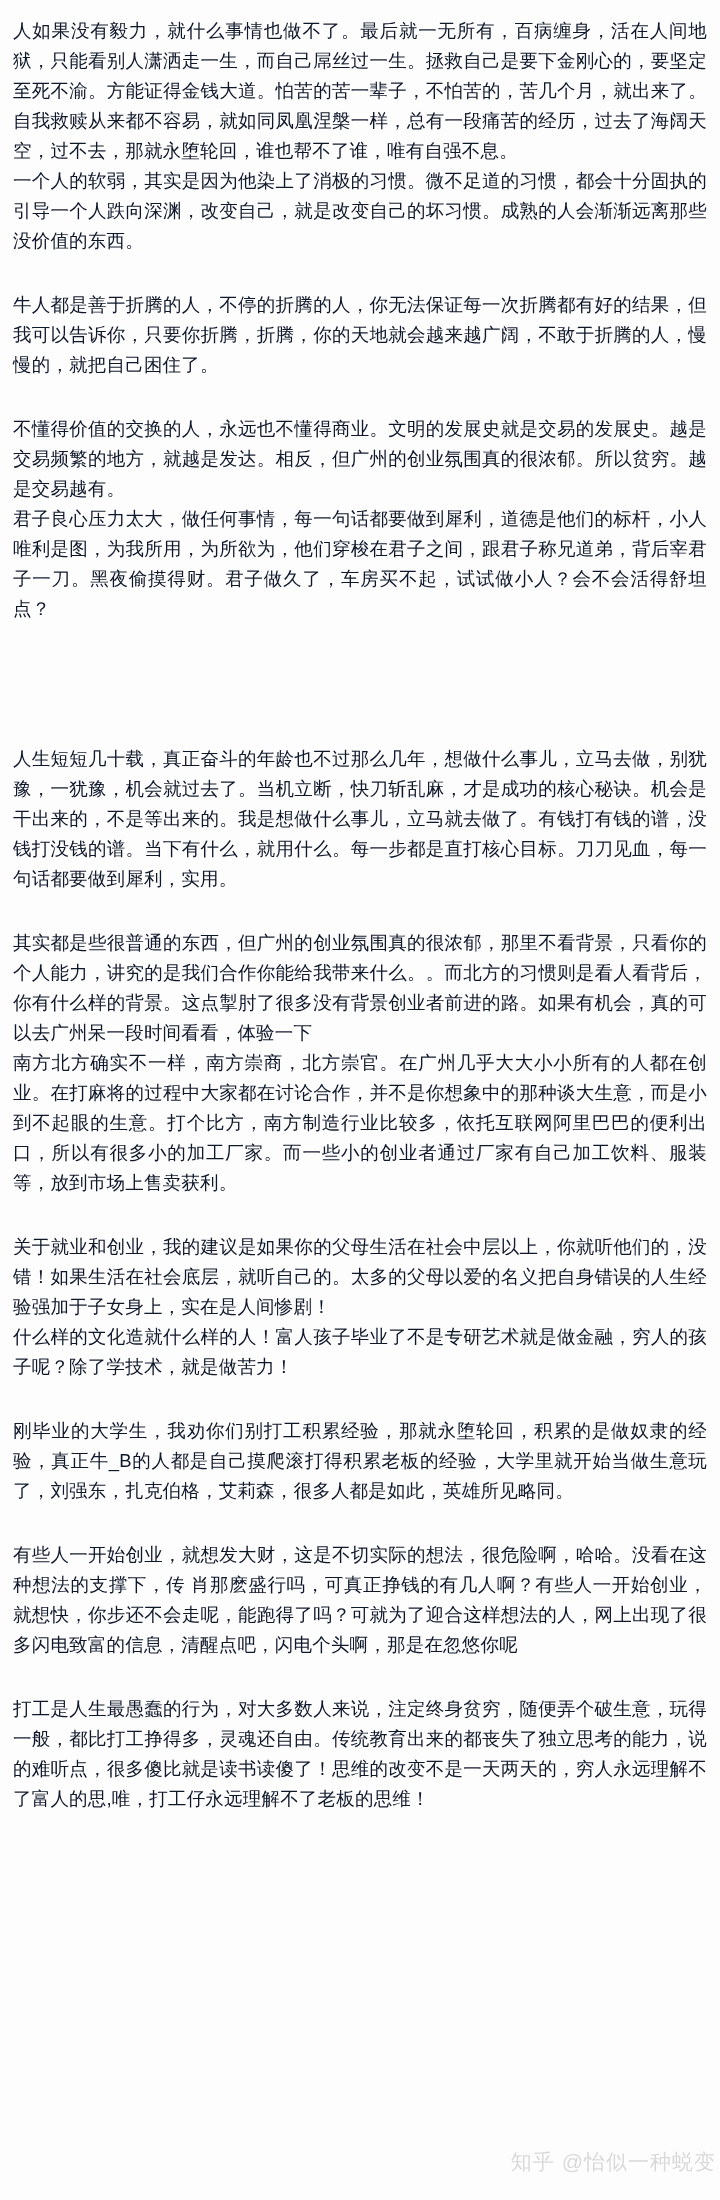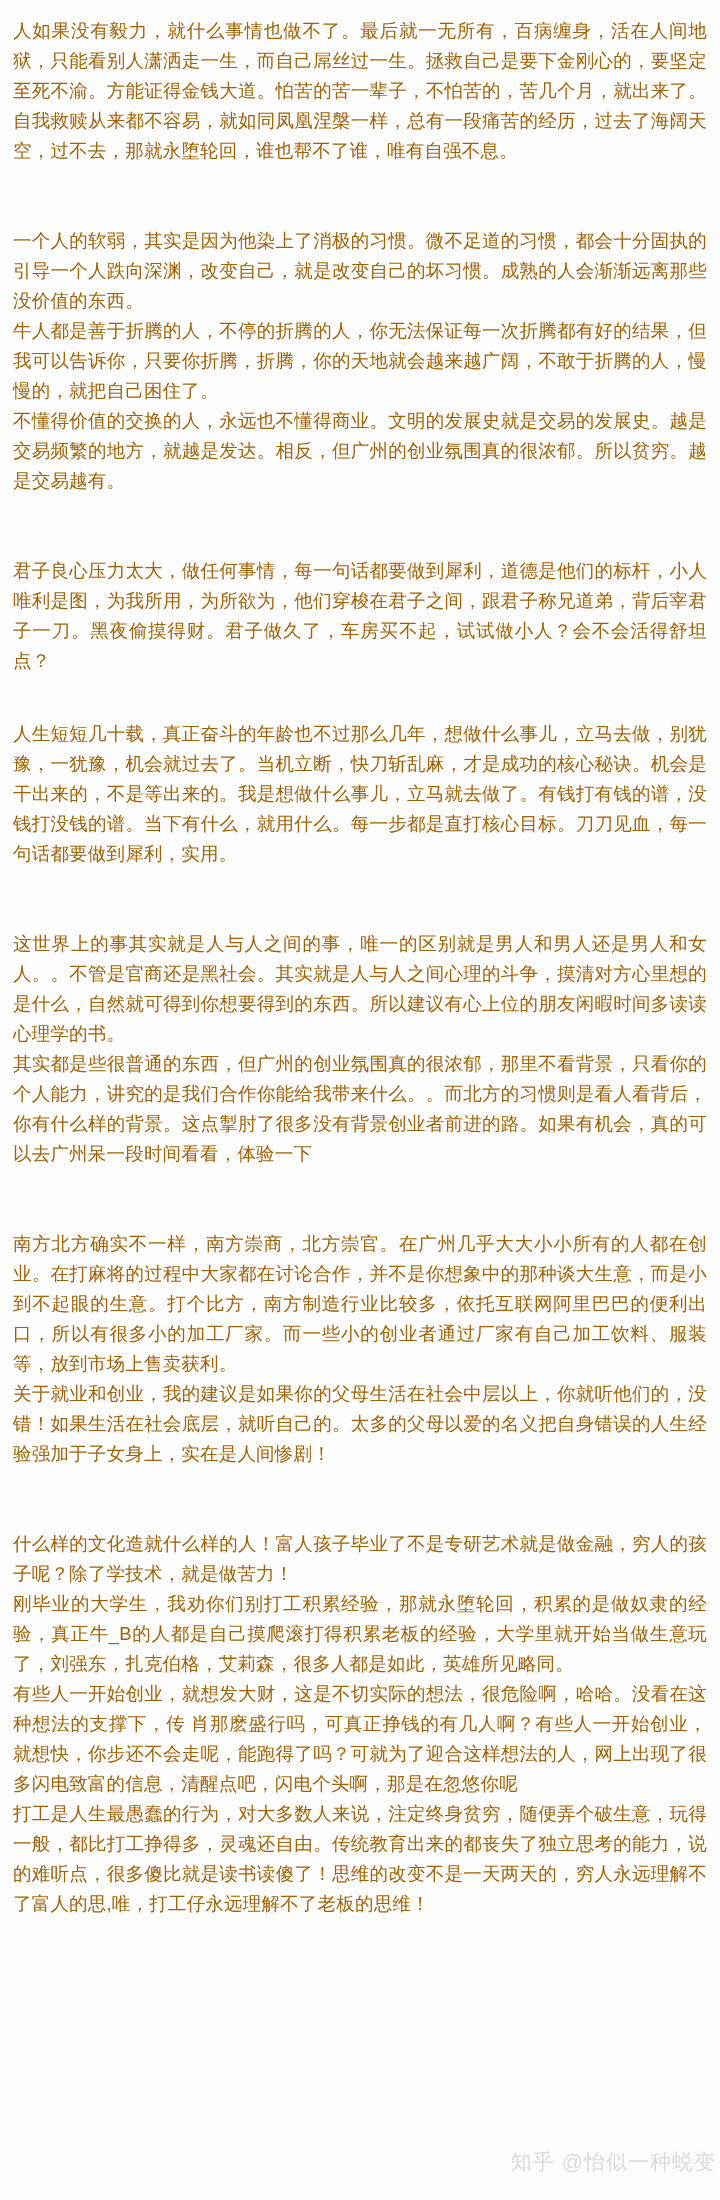--- a/index.html
+++ b/index.html
@@ -14,28 +14,28 @@
     overflow: hidden;
     font-family: "Liberation Sans", "DejaVu Sans", sans-serif;
   }
   .article {
     padding: 16px 13px 0 13px;
   }
   .para {
     margin: 0;
     font-size: 18.5px;
     line-height: 30px;
-    color: #a16207;
+    color: #0f172a;
     text-align: justify;
     letter-spacing: 0.2px;
     word-break: break-all;
   }
-  .gap-md { }
-  .gap-lg { margin-top: 60px; }
-  .gap-xl { margin-top: 43px; }
+  .gap-md { margin-top: 34px; }
+  .gap-lg { }
+  .gap-xl { margin-top: 120px; }
   .watermark {
     position: absolute;
     top: 2148px;
     right: 4px;
     font-size: 21px;
     color: #d9d9d9;
     letter-spacing: 1px;
     text-shadow: 0.5px 0.5px 0 #ffffff;
     white-space: nowrap;
   }
@@ -43,21 +43,20 @@
 </head>
 <body>
 
 <div class="article">
   <p class="para">人如果没有毅力，就什么事情也做不了。最后就一无所有，百病缠身，活在人间地狱，只能看别人潇洒走一生，而自己屌丝过一生。拯救自己是要下金刚心的，要坚定至死不渝。方能证得金钱大道。怕苦的苦一辈子，不怕苦的，苦几个月，就出来了。自我救赎从来都不容易，就如同凤凰涅槃一样，总有一段痛苦的经历，过去了海阔天空，过不去，那就永堕轮回，谁也帮不了谁，唯有自强不息。</p>
   <p class="para gap-lg">一个人的软弱，其实是因为他染上了消极的习惯。微不足道的习惯，都会十分固执的引导一个人跌向深渊，改变自己，就是改变自己的坏习惯。成熟的人会渐渐远离那些没价值的东西。</p>
   <p class="para gap-md">牛人都是善于折腾的人，不停的折腾的人，你无法保证每一次折腾都有好的结果，但我可以告诉你，只要你折腾，折腾，你的天地就会越来越广阔，不敢于折腾的人，慢慢的，就把自己困住了。</p>
   <p class="para gap-md">不懂得价值的交换的人，永远也不懂得商业。文明的发展史就是交易的发展史。越是交易频繁的地方，就越是发达。相反，但广州的创业氛围真的很浓郁。所以贫穷。越是交易越有。</p>
   <p class="para gap-lg">君子良心压力太大，做任何事情，每一句话都要做到犀利，道德是他们的标杆，小人唯利是图，为我所用，为所欲为，他们穿梭在君子之间，跟君子称兄道弟，背后宰君子一刀。黑夜偷摸得财。君子做久了，车房买不起，试试做小人？会不会活得舒坦点？</p>
   <p class="para gap-xl">人生短短几十载，真正奋斗的年龄也不过那么几年，想做什么事儿，立马去做，别犹豫，一犹豫，机会就过去了。当机立断，快刀斩乱麻，才是成功的核心秘诀。机会是干出来的，不是等出来的。我是想做什么事儿，立马就去做了。有钱打有钱的谱，没钱打没钱的谱。当下有什么，就用什么。每一步都是直打核心目标。刀刀见血，每一句话都要做到犀利，实用。</p>
-  <p class="para gap-lg">这世界上的事其实就是人与人之间的事，唯一的区别就是男人和男人还是男人和女人。。不管是官商还是黑社会。其实就是人与人之间心理的斗争，摸清对方心里想的是什么，自然就可得到你想要得到的东西。所以建议有心上位的朋友闲暇时间多读读心理学的书。</p>
   <p class="para gap-md">其实都是些很普通的东西，但广州的创业氛围真的很浓郁，那里不看背景，只看你的个人能力，讲究的是我们合作你能给我带来什么。。而北方的习惯则是看人看背后，你有什么样的背景。这点掣肘了很多没有背景创业者前进的路。如果有机会，真的可以去广州呆一段时间看看，体验一下</p>
   <p class="para gap-lg">南方北方确实不一样，南方崇商，北方崇官。在广州几乎大大小小所有的人都在创业。在打麻将的过程中大家都在讨论合作，并不是你想象中的那种谈大生意，而是小到不起眼的生意。打个比方，南方制造行业比较多，依托互联网阿里巴巴的便利出口，所以有很多小的加工厂家。而一些小的创业者通过厂家有自己加工饮料、服装等，放到市场上售卖获利。</p>
   <p class="para gap-md">关于就业和创业，我的建议是如果你的父母生活在社会中层以上，你就听他们的，没错！如果生活在社会底层，就听自己的。太多的父母以爱的名义把自身错误的人生经验强加于子女身上，实在是人间惨剧！</p>
   <p class="para gap-lg">什么样的文化造就什么样的人！富人孩子毕业了不是专研艺术就是做金融，穷人的孩子呢？除了学技术，就是做苦力！</p>
   <p class="para gap-md">刚毕业的大学生，我劝你们别打工积累经验，那就永堕轮回，积累的是做奴隶的经验，真正牛_B的人都是自己摸爬滚打得积累老板的经验，大学里就开始当做生意玩了，刘强东，扎克伯格，艾莉森，很多人都是如此，英雄所见略同。</p>
   <p class="para gap-md">有些人一开始创业，就想发大财，这是不切实际的想法，很危险啊，哈哈。没看在这种想法的支撑下，传 肖那麽盛行吗，可真正挣钱的有几人啊？有些人一开始创业，就想快，你步还不会走呢，能跑得了吗？可就为了迎合这样想法的人，网上出现了很多闪电致富的信息，清醒点吧，闪电个头啊，那是在忽悠你呢</p>
   <p class="para gap-md">打工是人生最愚蠢的行为，对大多数人来说，注定终身贫穷，随便弄个破生意，玩得一般，都比打工挣得多，灵魂还自由。传统教育出来的都丧失了独立思考的能力，说的难听点，很多傻比就是读书读傻了！思维的改变不是一天两天的，穷人永远理解不了富人的思,唯，打工仔永远理解不了老板的思维！</p>
 </div>
 
 <div class="watermark">知乎 @怡似一种蜕变</div>

